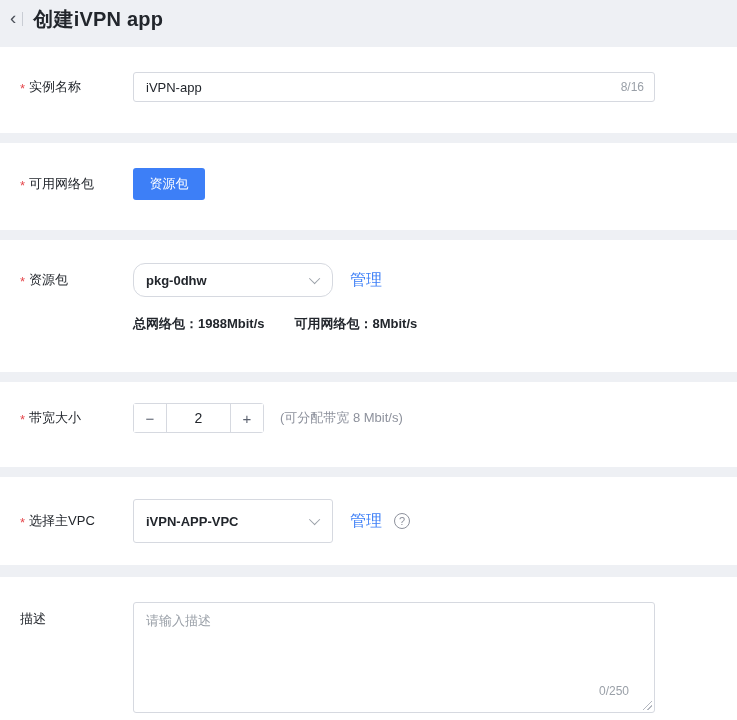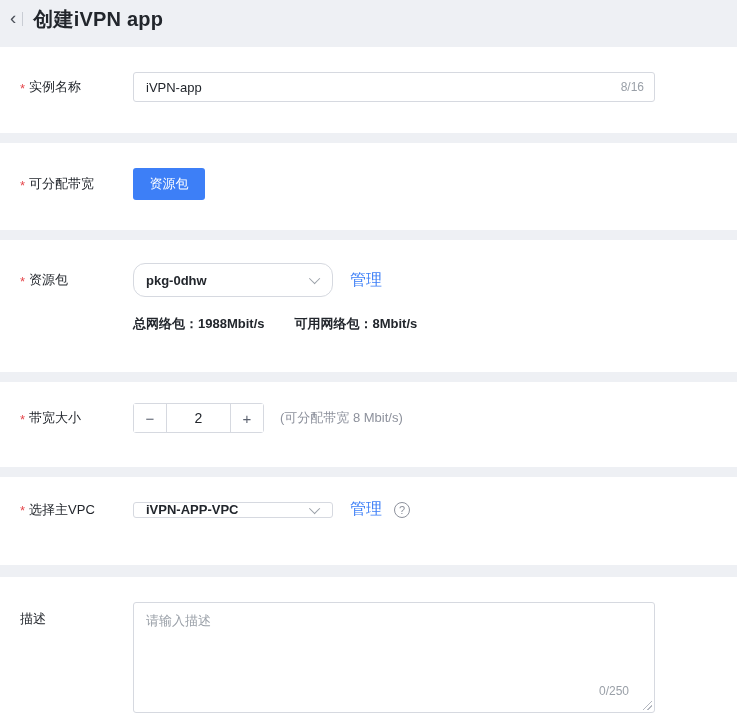--- a/index.html
+++ b/index.html
@@ -53,21 +53,21 @@
     display:flex; align-items:center; justify-content:center;
   }
 
   
   .select {
     width:200px; border:1px solid #d6d9e0; border-radius:3px; background:#fff;
     display:flex; align-items:center; justify-content:space-between;
     padding:0 12px; cursor:pointer;
   }
   .select.h34 { height:34px;border-radius:12px; }
-  .select.h32 { height:16px; }
+  .select.h32 { height:44px; }
   .select-value { font-size:13px; color:#22262c; font-weight:600; }
   .chevron-down {
     width:8px; height:8px; border-left:1.5px solid #9aa0a8; border-bottom:1.5px solid #9aa0a8;
     transform:rotate(-45deg) translateY(-2px); flex:0 0 auto;
   }
 
   .link { font-size:16px; color:#3d7ff7; margin-left:17px; cursor:pointer; text-decoration:none; }
 
   .help-icon {
     width:16px; height:16px; border:1px solid #8d919c; border-radius:50%;
@@ -136,21 +136,21 @@
         <input type="text" value="iVPN-app" style="">
         <span class="counter">8/16</span>
       </span>
     </div>
   </div>
 
   <div class="sec s2">
     <div class="row">
       <span class="lbl">
         <span class="req">*</span>
-        <span>可分配带宽</span>
+        <span>可用网络包</span>
       </span>
       <button class="btn-primary">资源包</button>
     </div>
   </div>
 
   <div class="sec s3">
     <div class="row">
       <span class="lbl">
         <span class="req">*</span>
         <span>资源包</span>

